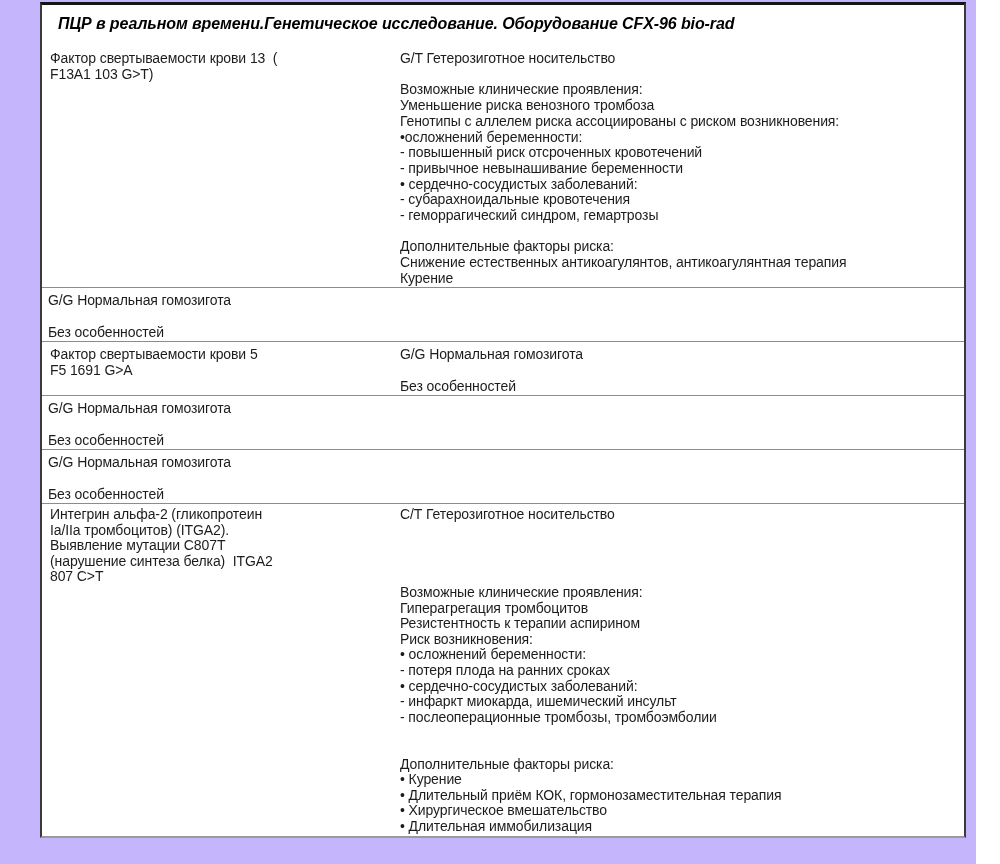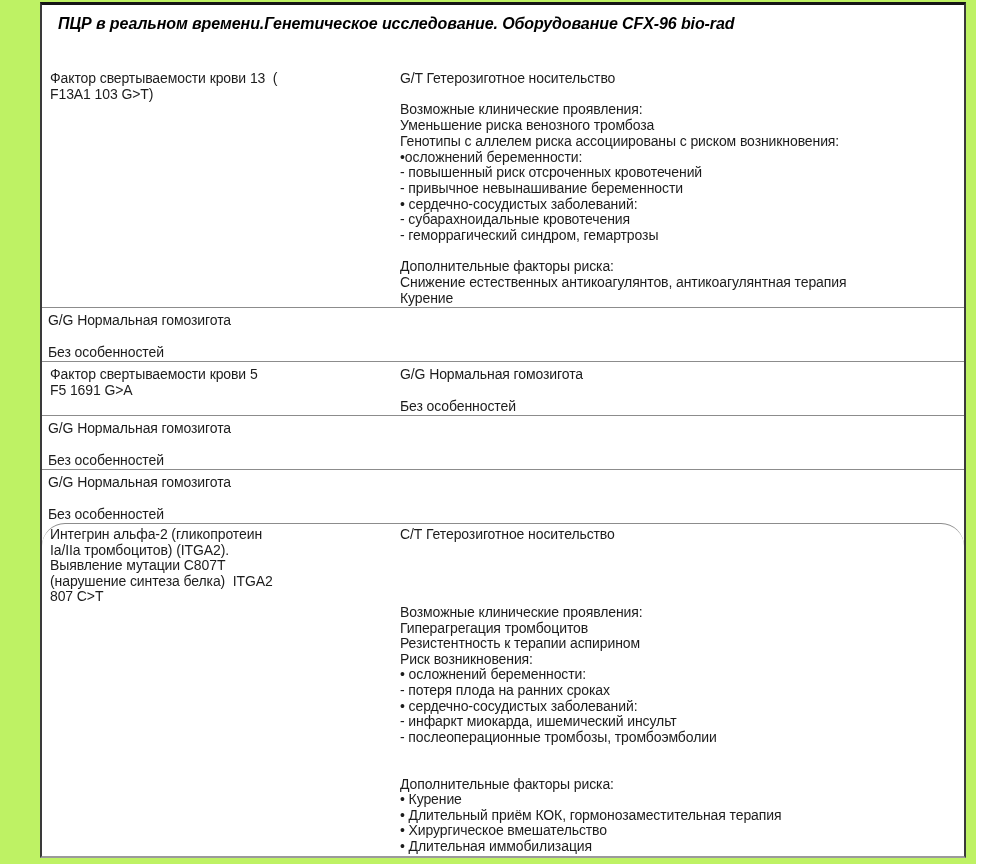--- a/index.html
+++ b/index.html
@@ -4,21 +4,21 @@
 <style>
   html, body {
     margin: 0;
     padding: 0;
     background: #ffffff;
   }
   .page {
     position: relative;
     width: 976px;
     height: 864px;
-    background: #bef264;
+    background: #c4b5fd;
     font-family: "Liberation Sans", "DejaVu Sans", sans-serif;
     color: #1c1c1c;
     overflow: hidden;
   }
   .report-table {
     position: absolute;
     left: 40px;
     top: 2px;
     width: 926px;
     box-sizing: border-box;
@@ -56,24 +56,24 @@
     padding: 4px 8px 0 8px;
     font-size: 14px;
     line-height: 16px;
     letter-spacing: -0.1px;
     white-space: pre-wrap;
     overflow: hidden;
   }
   .cell.result-cell {
     padding-left: 6px;
   }
-  .row-1 { height: 240px; margin-top: 20px; }
+  .row-1 { height: 240px; }
   .row-1 .cell { line-height: 15.7px; }
   .row-2, .row-3, .row-4, .row-5 { height: 54px; }
-  .row-6 { height: 333px; border-radius: 23px; }
+  .row-6 { height: 333px; }
   .row-6 .cell { line-height: 15.6px; padding-top: 3px; }
 </style>
 </head>
 <body>
 
 <div class="page">
   <div class="report-table">
 
     <div class="title-bar">
       <div class="title-text">ПЦР в реальном времени.Генетическое исследование. Оборудование CFX-96 bio-rad</div>

